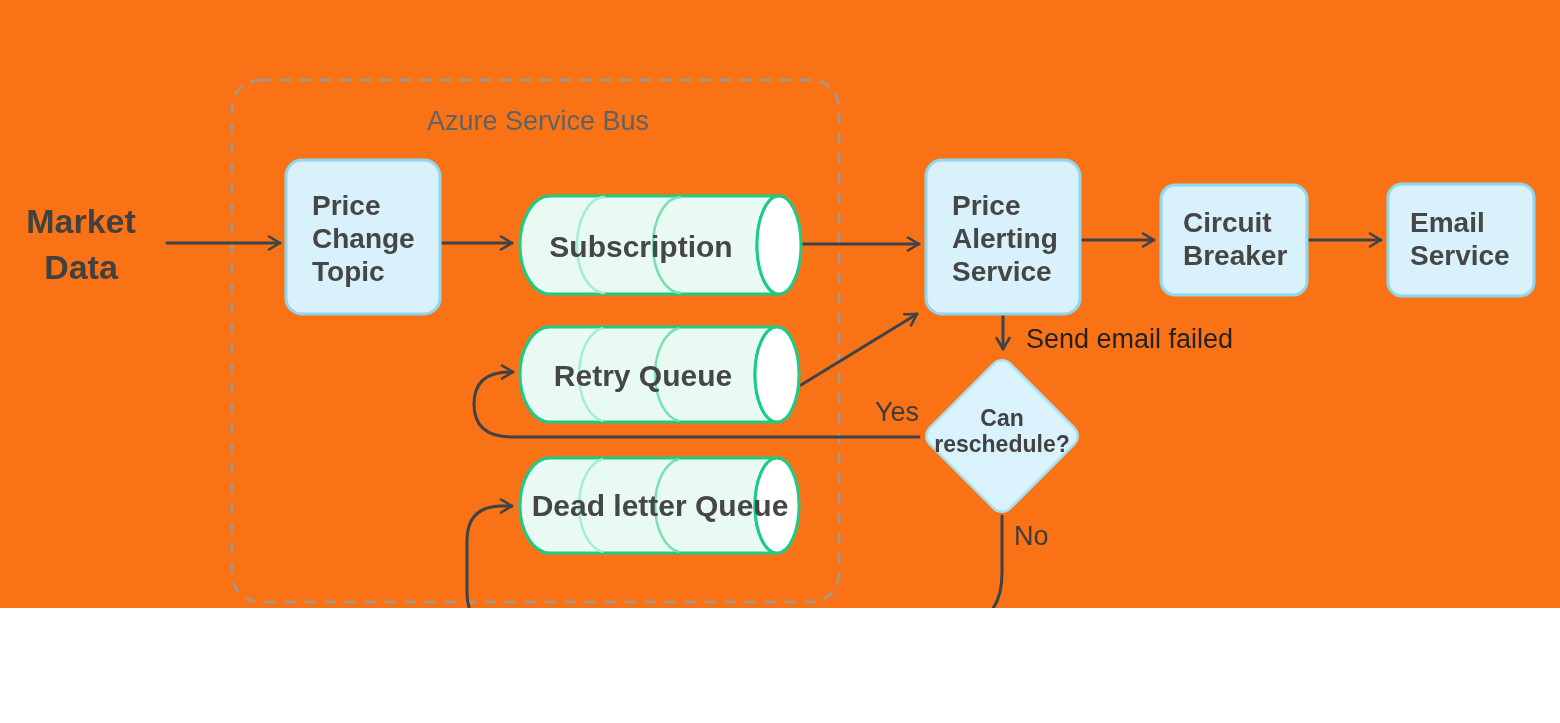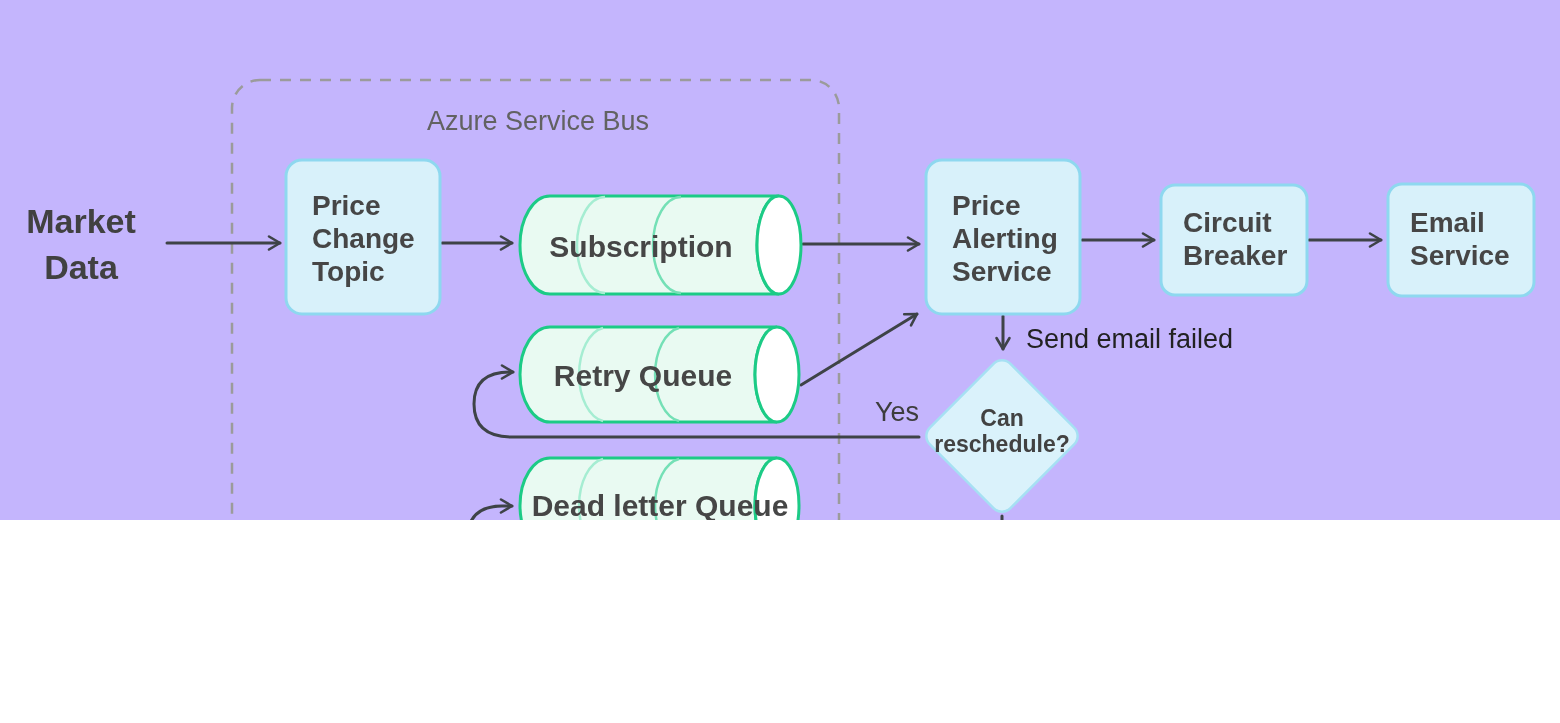--- a/index.html
+++ b/index.html
@@ -1,16 +1,16 @@
 <!DOCTYPE html>
 <html><head>
 <meta charset="utf-8">
 <style>
   html, body { margin: 0; padding: 0; background: #ffffff; }
-  .stage { position: relative; width: 1560px; height: 520px; background: #c4b5fd; overflow: hidden; }
+  .stage { position: relative; width: 1560px; height: 608px; background: #f97316; overflow: hidden; }
   svg text { font-family: "Liberation Sans", "DejaVu Sans", sans-serif; }
 
   .bluebox   { fill: #d8f1fa; stroke: #8ed8ef; stroke-width: 3; }
   .diamond   { fill: #daf2fb; stroke: #a6e0f3; stroke-width: 2.5; }
   .cyl-body  { fill: #e9faf2; stroke: #1ccb86; stroke-width: 3; }
   .cyl-end   { fill: #ffffff; stroke: #1ccb86; stroke-width: 3; }
   .arc-light { fill: none; stroke: #a5edd2; stroke-width: 2.5; }
   .arc-mid   { fill: none; stroke: #74e0b6; stroke-width: 2.5; }
   .dashedbox { fill: none; stroke: #9b9b9b; stroke-width: 2.5; stroke-dasharray: 11 9; }
   .connector { stroke: #3e4347; stroke-width: 3; fill: none; stroke-linecap: round; }

